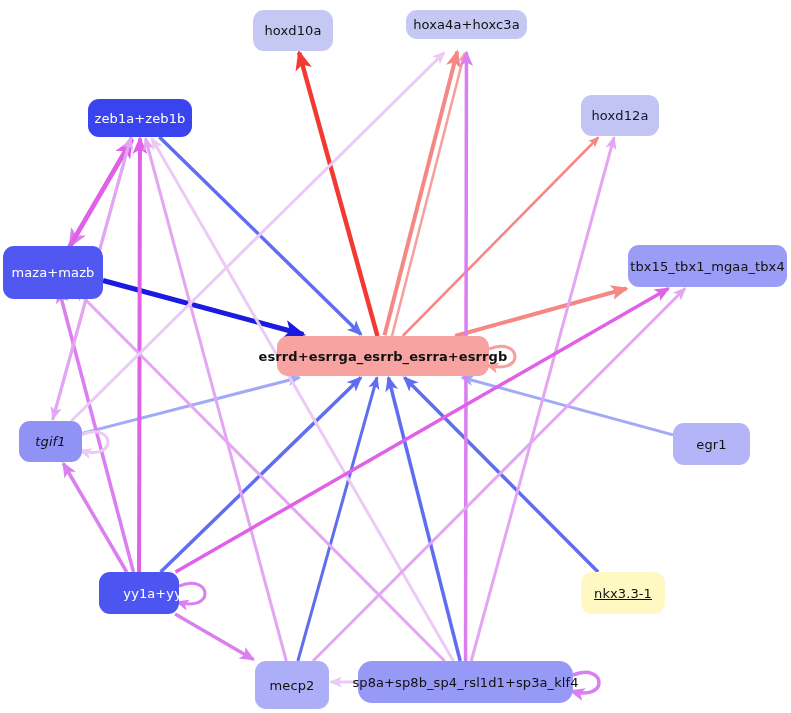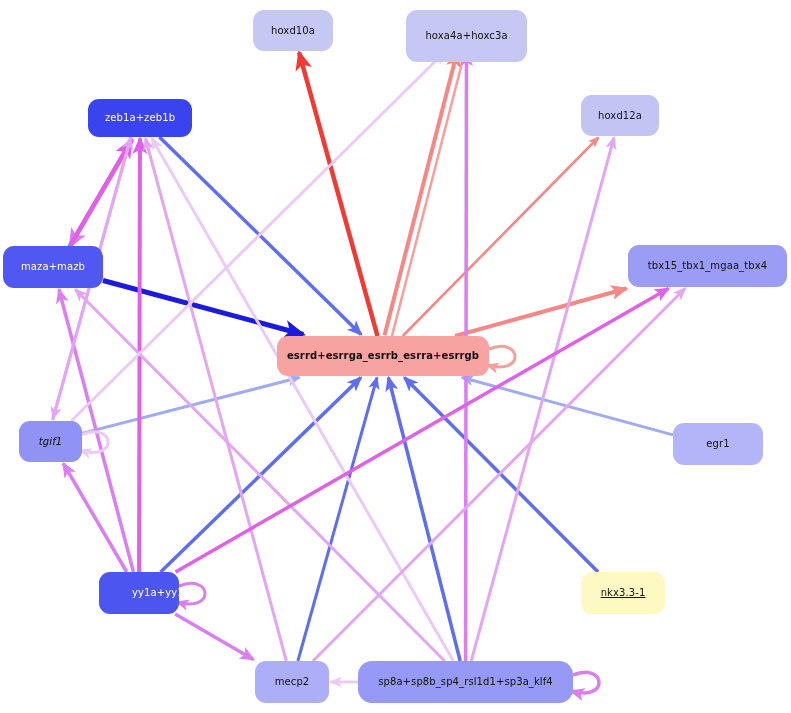--- a/index.html
+++ b/index.html
@@ -24,21 +24,21 @@
     width: 791px;
     height: 713px;
   }
   .node {
     position: absolute;
     box-sizing: border-box;
     display: flex;
     align-items: center;
     justify-content: center;
     border-radius: 11px;
-    font-size: 10px;
+    font-size: 13px;
     letter-spacing: 0.1px;
     white-space: nowrap;
     line-height: 1;
     user-select: none;
   }
 </style>
 </head>
 <body>
 
 <div id="canvas">
@@ -107,50 +107,50 @@
       <line x1="465.53223330775137" y1="661" x2="466.4662317728319" y2="52.5" stroke="#da7ef0" stroke-width="3.5" stroke-linecap="butt" marker-end="url(#ah-orchid)"></line>
       <line x1="471.22727272727275" y1="661" x2="614" y2="137.5" stroke="#e3a6f3" stroke-width="3" stroke-linecap="butt" marker-end="url(#ah-light_orchid)"></line>
       <line x1="175.5091743119266" y1="572" x2="668.3830275229358" y2="288.5" stroke="#e060e8" stroke-width="3.5" stroke-linecap="butt" marker-end="url(#ah-magenta)"></line>
       <line x1="312.97475961538464" y1="661" x2="685.0270432692307" y2="288.5" stroke="#e3a6f3" stroke-width="3" stroke-linecap="butt" marker-end="url(#ah-light_orchid)"></line>
       <line x1="71.24939172749392" y1="421" x2="444.2323600973236" y2="52.5" stroke="#eccaf6" stroke-width="3" stroke-linecap="butt" marker-end="url(#ah-pale_pink)"></line>
     </svg>
   <div id="node-layer">
       <div class="node" style="left: 253px; top: 10px; width: 80px; height: 41px; background: rgb(198, 200, 244); color: rgb(16, 16, 16);">
         <span>hoxd10a</span>
       </div>
-      <div class="node" style="left: 406px; top: 10px; width: 121px; height: 52px; background: rgb(198, 200, 244); color: rgb(16, 16, 16);">
+      <div class="node" style="left: 406px; top: 10px; width: 121px; height: 29px; background: rgb(198, 200, 244); color: rgb(16, 16, 16);">
         <span>hoxa4a+hoxc3a</span>
       </div>
       <div class="node" style="left: 88px; top: 99px; width: 104px; height: 38px; background: rgb(58, 68, 238); color: rgb(255, 255, 255); align-items: center;">
         <span>zeb1a+zeb1b</span>
       </div>
       <div class="node" style="left: 581px; top: 95px; width: 78px; height: 41px; background: rgb(194, 196, 243); color: #0f172a;">
         <span>hoxd12a</span>
       </div>
-      <div class="node" style="left: 3px; top: 246px; width: 100px; height: 42px; background: rgb(81, 88, 241); color: rgb(255, 255, 255);">
+      <div class="node" style="left: 3px; top: 246px; width: 100px; height: 53px; background: rgb(81, 88, 241); color: rgb(255, 255, 255);">
         <span>maza+mazb</span>
       </div>
       <div class="node" style="left: 628px; top: 245px; width: 159px; height: 42px; background: rgb(154, 156, 246); color: rgb(16, 16, 16);">
         <span>tbx15_tbx1_mgaa_tbx4</span>
       </div>
       <div class="node" style="left: 277px; top: 336px; width: 212px; height: 40px; background: rgb(246, 163, 161); color: rgb(16, 16, 16); font-weight: bold;">
         <span>esrrd+esrrga_esrrb_esrra+esrrgb</span>
       </div>
       <div class="node" style="left: 19px; top: 421px; width: 63px; height: 41px; background: rgb(144, 147, 245); color: rgb(16, 16, 16); font-style: italic;">
         <span>tgif1</span>
       </div>
-      <div class="node" style="left: 673px; top: 423px; width: 90px; height: 42px; background: rgb(179, 181, 248); color: rgb(16, 16, 16);">
+      <div class="node" style="left: 673px; top: 423px; width: 77px; height: 42px; background: rgb(179, 181, 248); color: rgb(16, 16, 16);">
         <span>egr1</span>
       </div>
       <div class="node" style="left: 99px; top: 572px; width: 80px; height: 42px; background: rgb(77, 85, 240); color: rgb(255, 255, 255); padding-left: 44px;">
         <span>yy1a+yy1b</span>
       </div>
       <div class="node" style="left: 581px; top: 572px; width: 84px; height: 42px; background: #fef9c3; color: rgb(16, 16, 16); text-decoration: underline;">
         <span>nkx3.3-1</span>
       </div>
-      <div class="node" style="left: 255px; top: 661px; width: 74px; height: 42px; background: rgb(172, 174, 247); color: rgb(16, 16, 16);">
+      <div class="node" style="left: 255px; top: 661px; width: 74px; height: 48px; background: rgb(172, 174, 247); color: rgb(16, 16, 16);">
         <span>mecp2</span>
       </div>
       <div class="node" style="left: 358px; top: 661px; width: 215px; height: 42px; background: rgb(150, 153, 246); color: rgb(16, 16, 16); border-radius: 14px;">
         <span>sp8a+sp8b_sp4_rsl1d1+sp3a_klf4</span>
       </div>
     </div>
 </div>
 
 </body></html>

